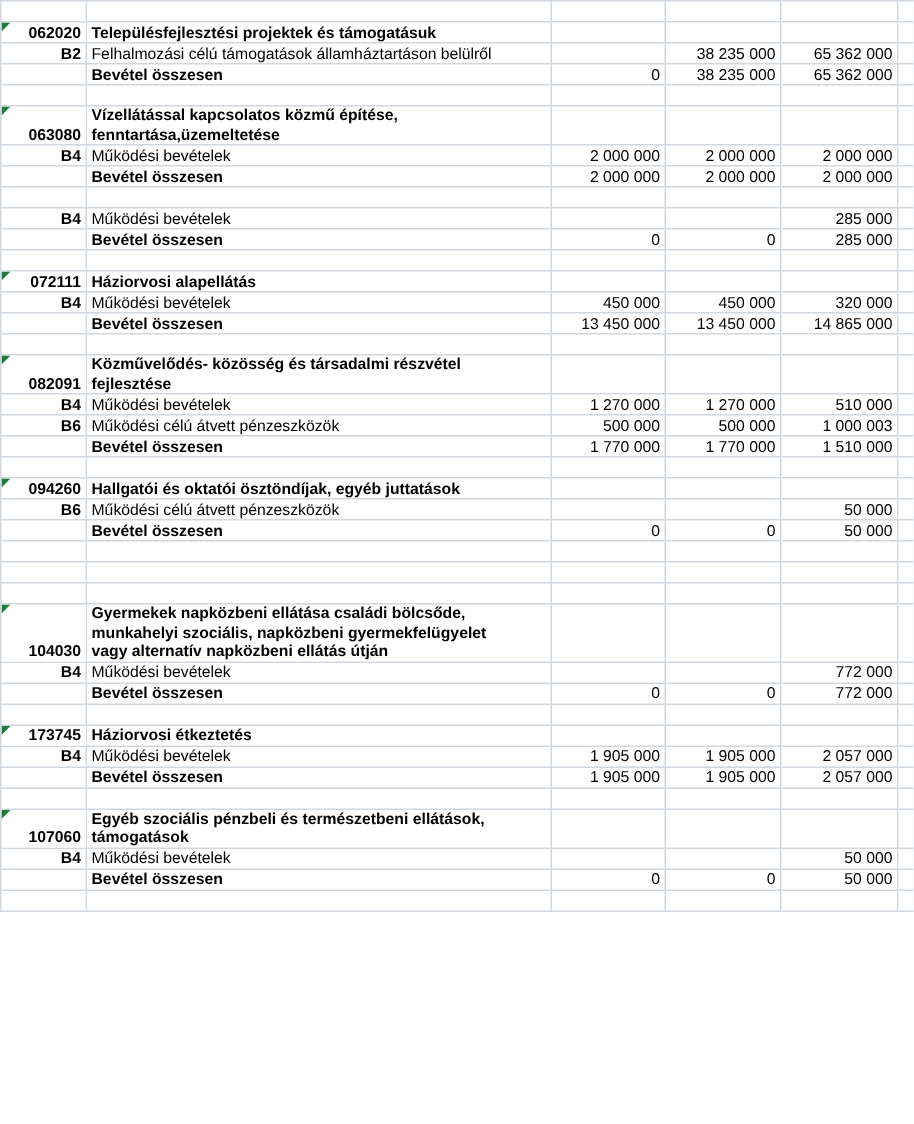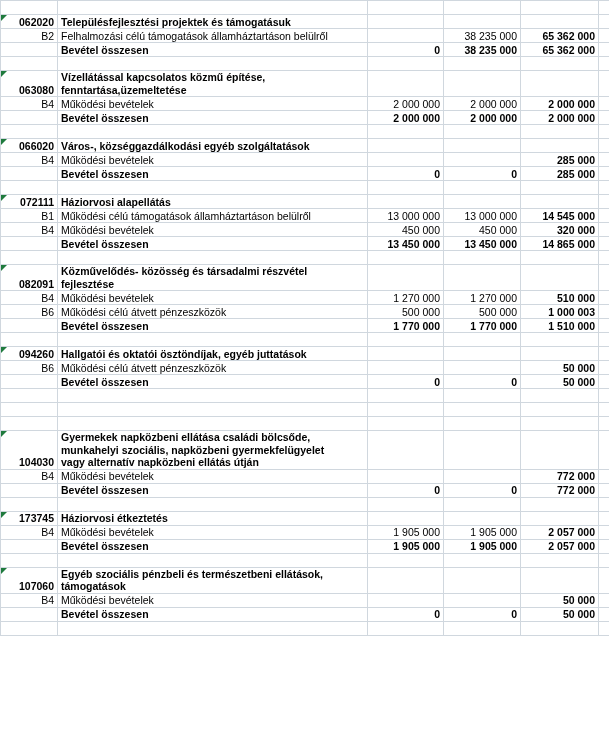--- a/index.html
+++ b/index.html
@@ -54,35 +54,35 @@
     position: absolute;
     top: 0;
     left: 0;
     width: 0;
     height: 0;
     border-top: 6px solid #1f7a3d;
     border-right: 6px solid transparent;
   }
   td.sub {
     text-align: right;
-    font-weight: normal;
+    font-weight: bold;
     padding-right: 4px;
   }
   td.desc {
     text-align: left;
     white-space: normal;
     padding-left: 5px;
   }
   td.desc.bold { font-weight: bold; }
   td.num {
     text-align: right;
     padding-right: 5px;
     font-weight: normal;
   }
-  td.num.bold { font-weight: bold; }
+  td.num.bold { font-weight: normal; }
   td.blankrow {
     height: 13px;
   }
   td.tailcell {
     border-left: 1px solid #d0d7de;
     border-right: none;
     border-top: none;
     border-bottom: none;
     background: #ffffff;
   }
@@ -176,30 +176,20 @@
         </tr>
         <tr>
           <td class="blankrow"></td>
           <td class="blankrow"></td>
           <td class="blankrow"></td>
           <td class="blankrow"></td>
           <td class="blankrow"></td>
           <td class="tailcell"></td>
         </tr>
         <tr>
-          <td class="code has-flag">066020</td>
-          <td class="desc bold multiline">
-            <div>Város-, községgazdálkodási egyéb szolgáltatások</div>
-          </td>
-          <td class="num"></td>
-          <td class="num"></td>
-          <td class="num"></td>
-          <td class="tailcell"></td>
-        </tr>
-        <tr>
           <td class="sub">B4</td>
           <td class="desc">Működési bevételek</td>
           <td class="num"></td>
           <td class="num"></td>
           <td class="num bold">285 000</td>
           <td class="tailcell"></td>
         </tr>
         <tr>
           <td class="sub"></td>
           <td class="desc bold">Bevétel összesen</td>
@@ -217,28 +207,20 @@
           <td class="tailcell"></td>
         </tr>
         <tr>
           <td class="code has-flag">072111</td>
           <td class="desc bold multiline">
             <div>Háziorvosi alapellátás</div>
           </td>
           <td class="num"></td>
           <td class="num"></td>
           <td class="num"></td>
-          <td class="tailcell"></td>
-        </tr>
-        <tr>
-          <td class="sub">B1</td>
-          <td class="desc">Működési célú támogatások államháztartáson belülről</td>
-          <td class="num">13 000 000</td>
-          <td class="num">13 000 000</td>
-          <td class="num bold">14 545 000</td>
           <td class="tailcell"></td>
         </tr>
         <tr>
           <td class="sub">B4</td>
           <td class="desc">Működési bevételek</td>
           <td class="num">450 000</td>
           <td class="num">450 000</td>
           <td class="num bold">320 000</td>
           <td class="tailcell"></td>
         </tr>

